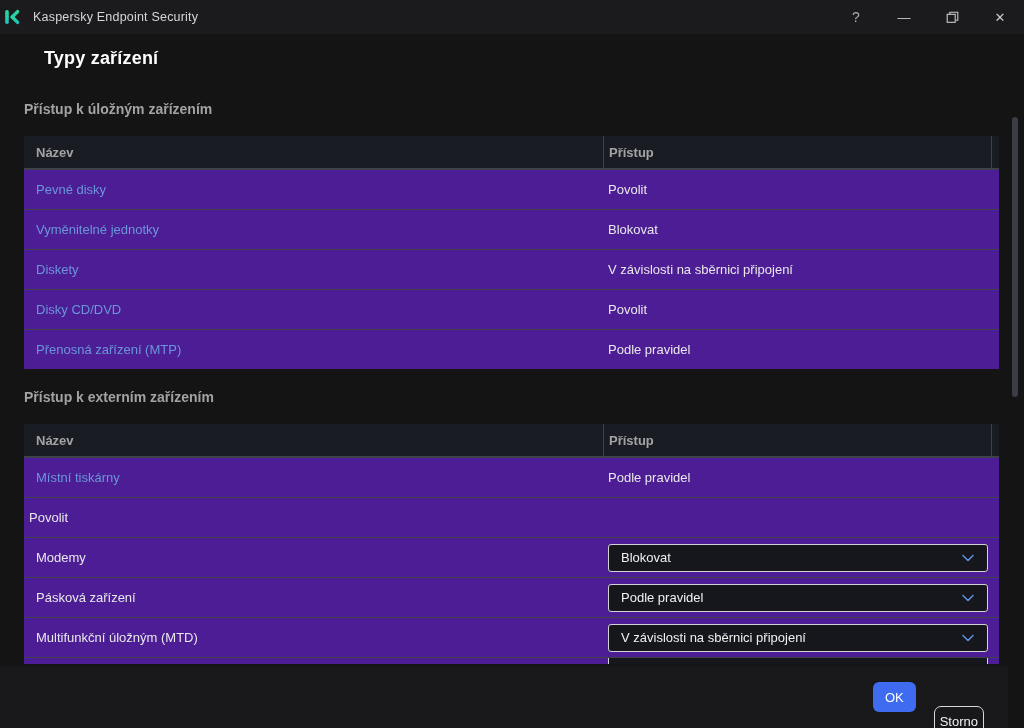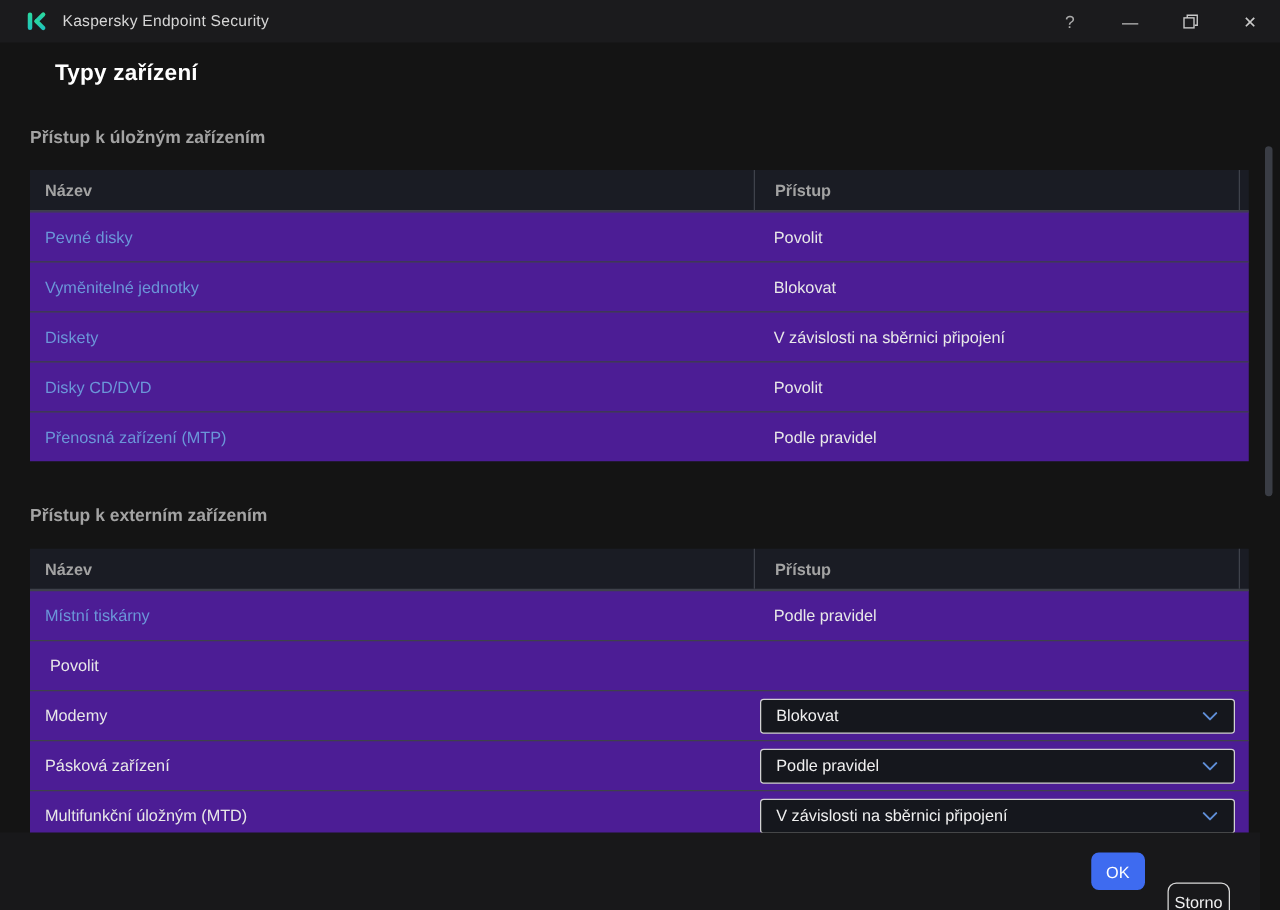--- a/index.html
+++ b/index.html
@@ -1,41 +1,41 @@
 <!DOCTYPE html>
 <html><head>
 <meta charset="utf-8">
 <style>
   * { margin:0; padding:0; box-sizing:border-box; }
   html,body { width:1024px; height:728px; background:#000; }
   body { font-family:"Liberation Sans", sans-serif; -webkit-font-smoothing:antialiased; }
   .window { position:relative; width:1024px; height:728px; background:#141414; overflow:hidden; }
 
   
-  .titlebar { height:34px; background:#1b1b1d; display:flex; align-items:center; justify-content:space-between; padding-left:21px; }
+  .titlebar { height:34px; background:#1b1b1d; display:flex; align-items:center; justify-content:space-between; padding-left:4px; }
   .title-left { display:flex; align-items:center; gap:11px; }
   .app-title { color:#d6d6d6; font-size:12.5px; letter-spacing:.2px; }
   .title-controls { display:flex; align-items:stretch; height:34px; }
   .tbtn { width:48px; height:34px; display:flex; align-items:center; justify-content:center; background:transparent; border:none; color:#c9c9c9; font-size:13px; cursor:pointer; font-family:"Liberation Sans", sans-serif; }
   .tbtn.help { color:#ababab; font-size:14px; }
   .tbtn svg { display:block; }
 
   
   .content { position:relative; padding:0 25px 0 24px; }
   .page-title { color:#ffffff; font-size:18px; font-weight:bold; margin:13px 0 0 20px; line-height:22px; letter-spacing:.2px; }
   .section-heading { color:#a3a3a3; font-size:14px; font-weight:bold; line-height:17px; }
   .section-heading.first { margin-top:32px; }
-  .section-heading.second { margin-top:35px; }
+  .section-heading.second { margin-top:20px; }
 
   
   .table { margin-top:18px; width:975px; }
   .thead { display:flex; height:33px; background:#1a1c24; border-bottom:1px solid #3e414a; }
   .th { display:flex; align-items:center; color:#a3a3a3; font-size:13px; font-weight:bold; }
   .c-name  { width:579px; padding-left:12px; }
-  .c-access{ flex:1; padding-left:16px; }
+  .c-access{ flex:1; padding-left:5px; }
   .thead .c-access { border-left:1px solid #3f424b; }
   .thead .c-gap { width:8px; border-left:1px solid #3f424b; }
   .trow { display:flex; height:40px; background:#4c1d95; border-top:1px solid #3f424b; }
   .trow:first-of-type { border-top:none; }
   .td { display:flex; align-items:center; font-size:13px; color:#e8e8e8; }
   .device-link { color:#6b96d9; text-decoration:none; cursor:pointer; }
   .access-text { color:#e8e8e8; }
 
   
   .td.c-access.has-select { padding-left:0; }

